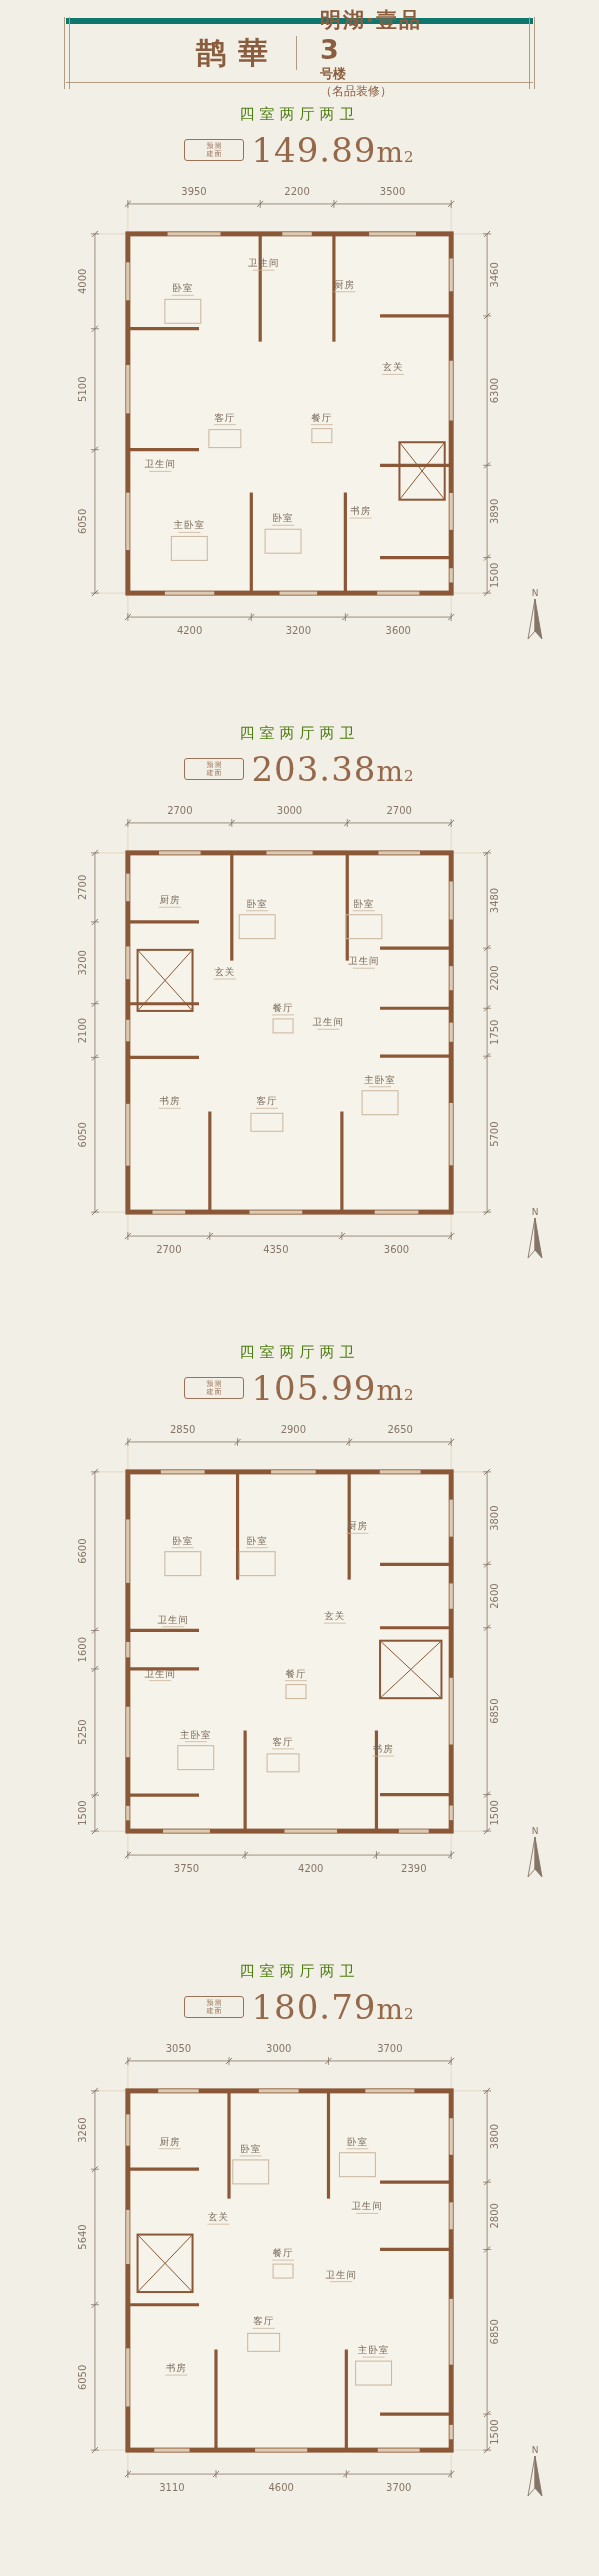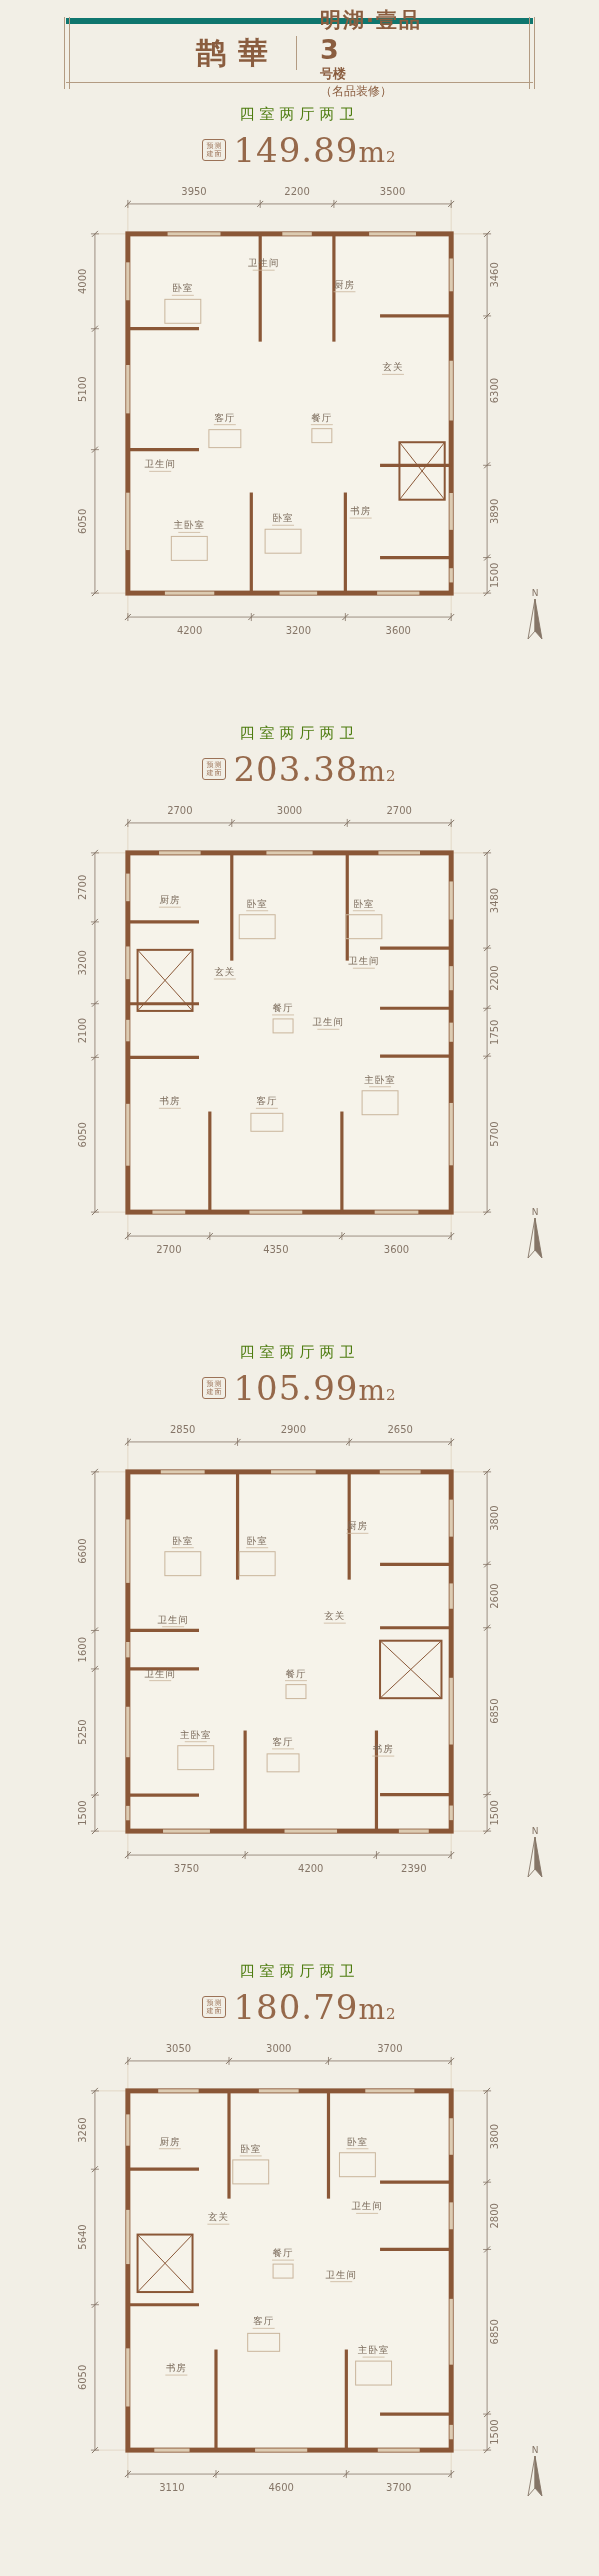--- a/index.html
+++ b/index.html
@@ -30,21 +30,21 @@
   .bsuf{font-size:13px;font-weight:bold;text-align:center;}
   .note{font-size:12px;margin-left:7px;}
   
   .unit{height:619px;box-sizing:border-box;padding-top:6px;}
   .unit-head{text-align:center;}
   .unit-layout{font-size:15px;letter-spacing:5px;color:#4d7c0f;}
   .unit-area-row{margin-top:6px;display:flex;justify-content:center;align-items:center;}
   .badge{
     display:inline-block;border:1px solid #9b7257;border-radius:3px;
     color:#9b7257;font-size:7px;line-height:1.15;letter-spacing:1px;
-    padding:2px 3px;margin-right:7px;text-align:left;
+    padding:2px 21px;margin-right:7px;text-align:left;
   }
   .badge span{display:block;}
   .area{
     font-family:"DejaVu Serif", serif;color:#95684a;
     font-size:34px;letter-spacing:1px;display:inline-flex;align-items:baseline;
   }
   .area .unit-m{font-size:28px;}
   .area sup{font-size:15px;vertical-align:super;line-height:0;}
   .plan-svg{display:block;margin:4px auto 0 auto;}
 </style>

